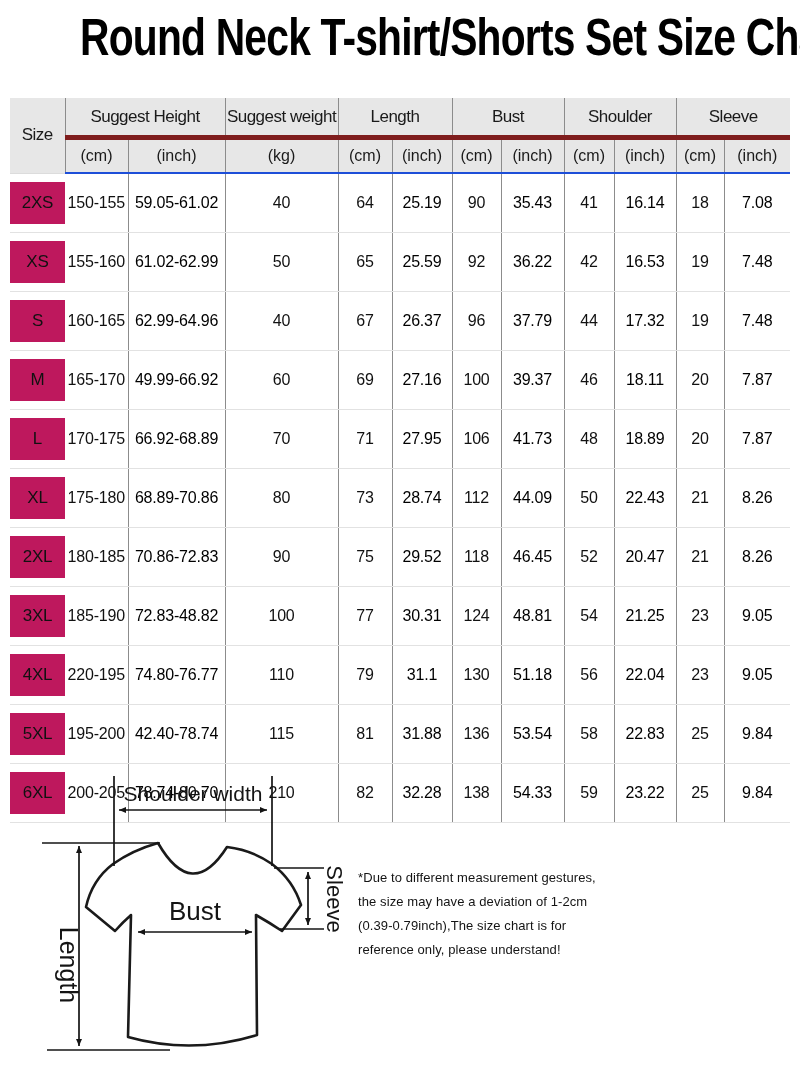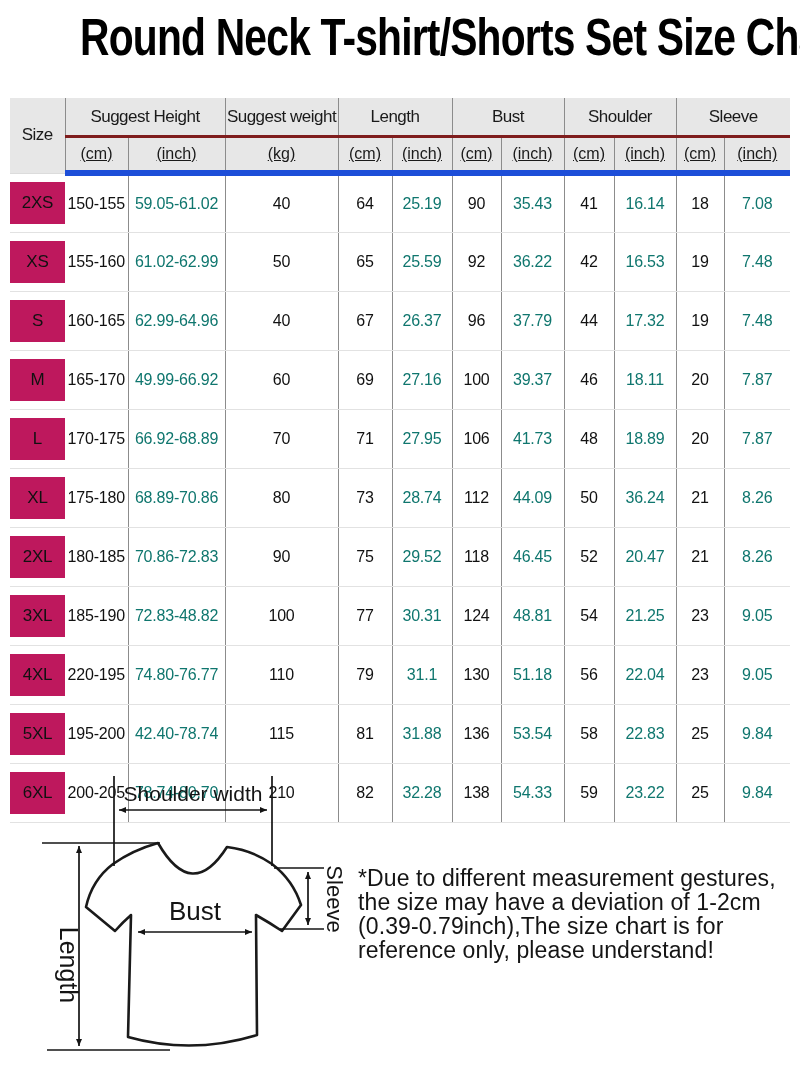--- a/index.html
+++ b/index.html
@@ -15,35 +15,35 @@
     transform:scaleX(0.80); transform-origin:50% 50%;
     white-space:nowrap;
   }
   table.sizechart {
     position:absolute; left:10px; top:98px; width:780px;
     border-collapse:collapse; table-layout:fixed;
   }
   .sizechart th, .sizechart td { padding:0; text-align:center; font-weight:normal; }
   .sizechart thead th { background:#e7e7e7; color:#1a1a1a; }
   tr.grow th { height:37px; font-size:17px; letter-spacing:-0.5px; }
-  tr.urow th { height:32px; font-size:16px; border-bottom:6px solid #1d4ed8;text-decoration:underline; }
+  tr.urow th { height:32px; font-size:16px; border-bottom:2px solid #1d4ed8; }
   th.sizeh { background:#e7e7e7; font-size:17px; border-right:1px solid #8c8c8c; border-bottom:1px solid #dcdcdc; }
   .vd { border-left:1px solid #8c8c8c; }
-  .gb { border-bottom:3px solid #7f1d1d; }
+  .gb { border-bottom:5px solid #7f1d1d; }
   .sizechart tbody td { height:54px; font-size:16px; letter-spacing:-0.2px; border-bottom:1px solid #e2e2e2; background:#fff; }
-  .rd { color:#0f766e; }
+  .rd { color:#000000; }
   .sbox {
     width:100%; height:42px; margin:8px auto; background:#be185d;
     display:flex; align-items:center; justify-content:center;
     font-size:17px; color:#111;
   }
   .diagram { position:absolute; left:30px; top:772px; }
   .note {
     position:absolute; left:358px; top:866px; width:436px;
-    font-size:23px; line-height:24px; color:#141414;
+    font-size:13px; line-height:24px; color:#141414;
     white-space:pre-line; letter-spacing:0.1px;
   }
   svg text { font-family:"Liberation Sans", sans-serif; fill:#141414; }
 </style>
 </head>
 <body>
 
 <div class="title">Round Neck T-shirt/Shorts Set Size Chart</div>
 
 <table class="sizechart">
@@ -171,21 +171,21 @@
           <div class="sbox">XL</div>
         </td>
         <td>175-180</td>
         <td class="vd rd">68.89-70.86</td>
         <td class="vd">80</td>
         <td class="vd">73</td>
         <td class="vd rd">28.74</td>
         <td class="vd">112</td>
         <td class="vd rd">44.09</td>
         <td class="vd">50</td>
-        <td class="vd rd">36.24</td>
+        <td class="vd rd">22.43</td>
         <td class="vd">21</td>
         <td class="vd rd">8.26</td>
       </tr>
       <tr>
         <td>
           <div class="sbox">2XL</div>
         </td>
         <td>180-185</td>
         <td class="vd rd">70.86-72.83</td>
         <td class="vd">90</td>

